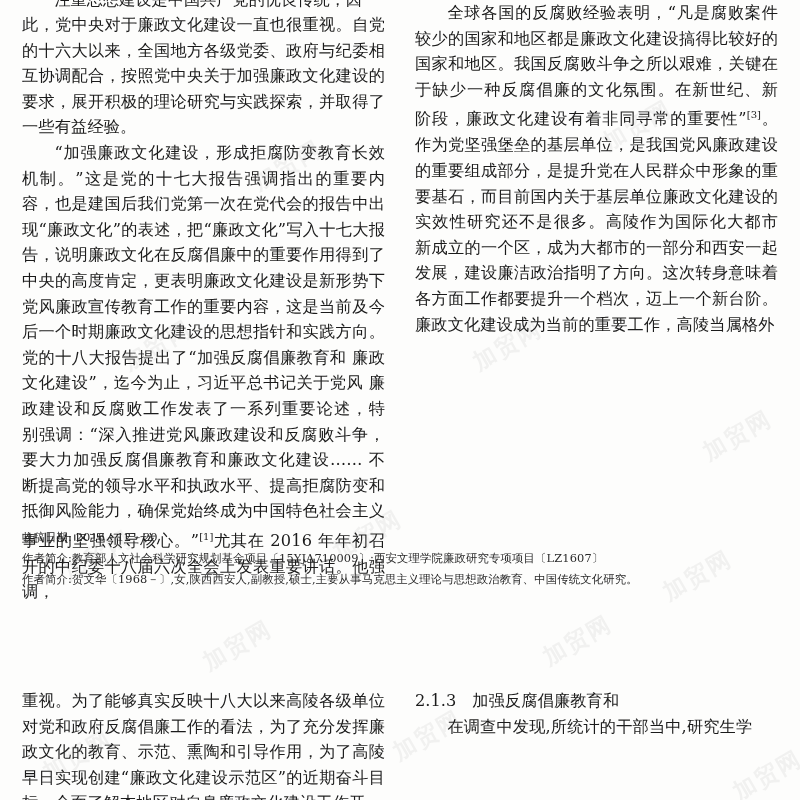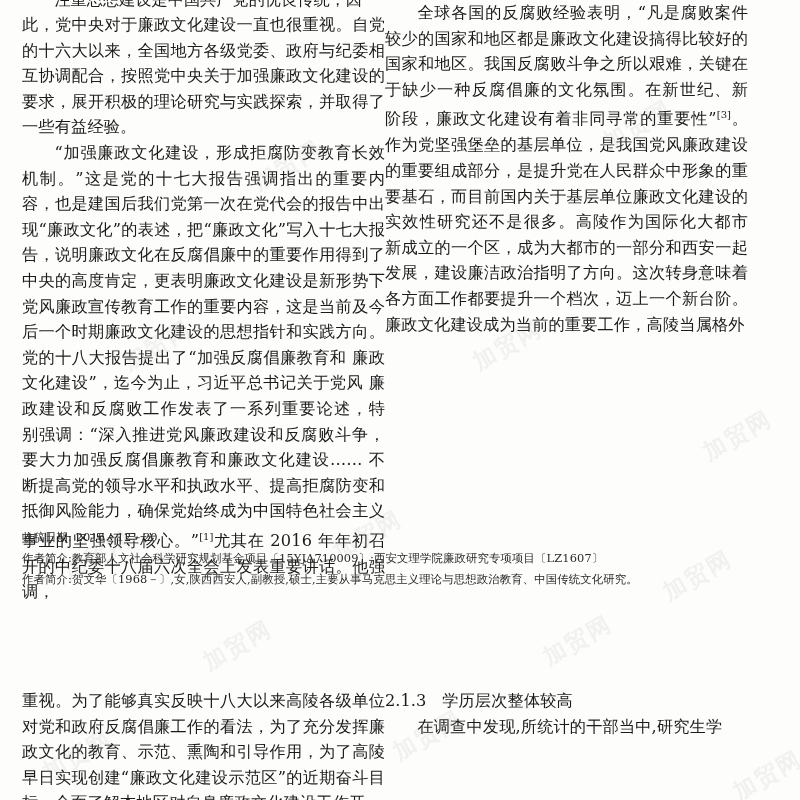--- a/index.html
+++ b/index.html
@@ -53,20 +53,21 @@
   .spread-bottom {
     position: absolute;
     left: 0;
     top: 632px;
     width: 800px;
     height: 168px;
   }
 
   .cols {
     display: flex;
+    gap: 30px;
     padding: 0 22px;
     box-sizing: border-box;
     width: 100%;
   }
   .col {
     width: 363px;
     flex: 0 0 363px;
   }
 
   
@@ -186,21 +187,21 @@
 
     <div class="bottom-cols">
       <div class="cols">
 
         <div class="col">
           <p class="body cont">重视。为了能够真实反映十八大以来高陵各级单位对党和政府反腐倡廉工作的看法，为了充分发挥廉政文化的教育、示范、熏陶和引导作用，为了高陵早日实现创建“廉政文化建设示范区”的近期奋斗目标，全面了解本地区对自身廉政文化建设工作开</p>
         </div>
 
         <div class="col">
 
-          <h4 class="subhead"><span class="num">2.1.3</span>&nbsp;&nbsp;&nbsp;<span>学历层次整体较高</span></h4>
+          <h4 class="subhead"><span class="num">2.1.3</span>&nbsp;&nbsp;&nbsp;<span>加强反腐倡廉教育和</span></h4>
 
           <p class="body">在调查中发现,所统计的干部当中,研究生学</p>
         </div>
       </div>
     </div>
   </div>
 
   <div class="watermark-layer">
       <div class="wm" style="left: 250px; top: 150px;">加贸网</div>
       <div class="wm" style="left: 600px; top: 110px;">加贸网</div>

